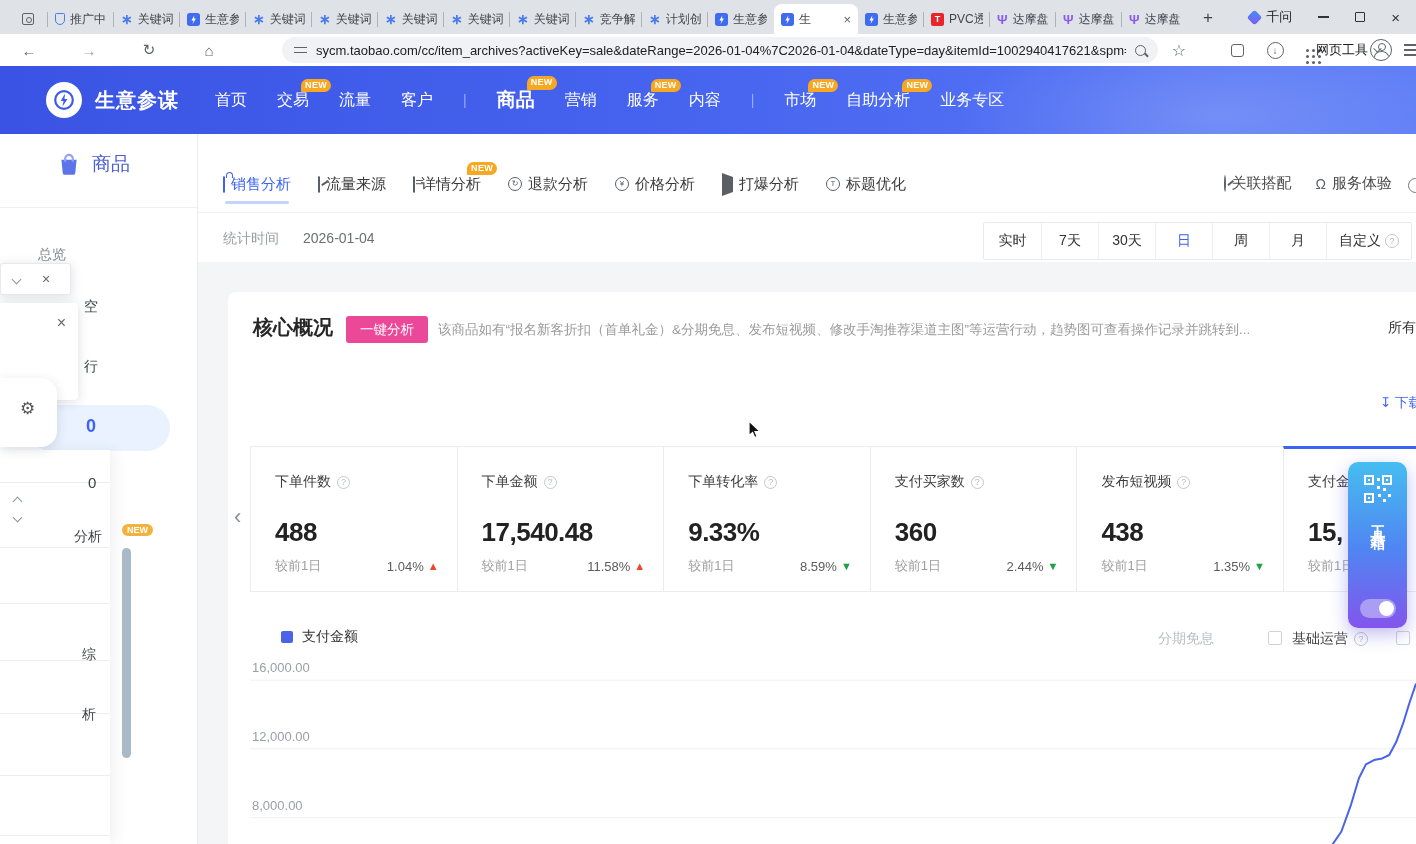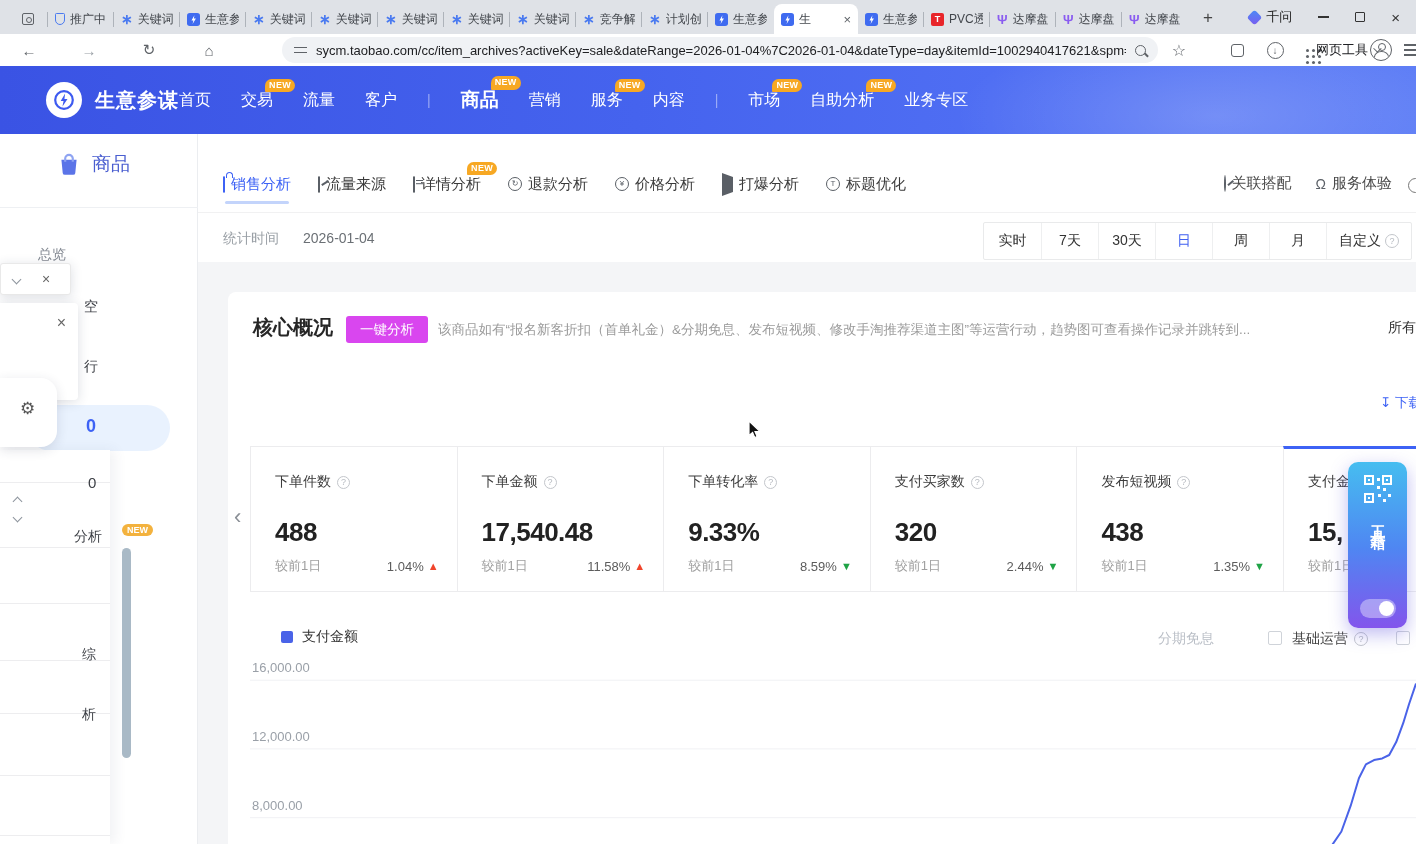--- a/index.html
+++ b/index.html
@@ -48,21 +48,21 @@
   .chev-s { display:inline-block; width:6px; height:6px; border-right:1.4px solid #5f6368; border-bottom:1.4px solid #5f6368; transform:rotate(45deg) translateY(-2px); }
   #webtools { position:absolute; left:1316px; top:0; height:32px; display:flex; align-items:center; gap:5px; font-size:13px; color:#202124; }
 
   
   #nav { position:absolute; top:66px; left:0; width:1416px; height:68px;
          background:linear-gradient(90deg,#3a53e4 0%,#4563ee 45%,#4f6ef3 70%,#5d7df6 100%); overflow:hidden; }
   #nav::after { content:""; position:absolute; right:-60px; top:-40px; width:520px; height:180px; border-radius:50%;
                 background:radial-gradient(closest-side,rgba(255,255,255,.18),rgba(255,255,255,0)); }
   #nav-inner { position:relative; height:68px; display:flex; align-items:center; padding-left:46px; z-index:2; }
   .logo-c { width:36px; height:36px; border-radius:50%; background:#fff; display:flex; align-items:center; justify-content:center; margin-right:13px; }
-  .brand { font-size:20px; font-weight:700; color:#fff; letter-spacing:1px; }
+  .brand { font-size:20px; font-weight:700; color:#fff; margin-right:36px; letter-spacing:1px; }
   .nav-item { position:relative; color:#fff; font-size:16px; margin-right:30px; white-space:nowrap; }
   .nav-item.active { font-size:19px; font-weight:700; }
   .nav-div { color:rgba(255,255,255,.45); margin-right:30px; font-size:14px; }
   .badge-new { position:absolute; top:-11px; right:-22px; background:#f7a823; color:#fff; font-size:9px; font-weight:700;
                padding:1px 4px; border-radius:7px 7px 7px 1px; line-height:1.3; letter-spacing:.3px; }
 
   
   #sidebar { position:absolute; top:134px; left:0; width:198px; height:710px; background:#fff; border-right:1px solid #ebedf0; }
   .sb-head { position:absolute; top:17px; left:56px; display:flex; align-items:center; gap:10px; }
   .sb-title { font-size:19px; color:#4a5ed0; font-weight:500; }
@@ -110,21 +110,21 @@
   .stat-label { color:#9aa0a6; } .stat-date { color:#6b7075; }
   #seg { position:absolute; right:4px; top:88px; height:38px; display:flex; border:1px solid #e9eaeb; border-radius:2px; background:#fff; }
   .cell { min-width:57px; padding:0 12px; display:flex; align-items:center; justify-content:center; gap:4px; font-size:14px; color:#333; border-left:1px solid #eeeff0; }
   .cell:first-child { border-left:none; }
   .cell.active { color:#4161f1; }
   .help { display:inline-flex; width:14px; height:14px; border:1px solid #c3c6cb; border-radius:50%; color:#b7bbc1; font-size:9px; align-items:center; justify-content:center; flex:none; }
 
   
   #panel { position:absolute; left:30px; top:158px; width:1188px; height:552px; background:#fff; border-radius:8px 0 0 0; overflow:hidden; }
   .p-title { position:absolute; left:25px; top:22px; font-size:20px; font-weight:700; color:#262626; }
-  .analyze { position:absolute; left:118px; top:24px; width:82px; height:27px; background:#d946ef; border-radius:3px; color:#fff; font-size:13.5px; display:flex; align-items:center; justify-content:center; }
+  .analyze { position:absolute; left:118px; top:24px; width:82px; height:27px; background:#ec4899; border-radius:3px; color:#fff; font-size:13.5px; display:flex; align-items:center; justify-content:center; }
   .desc { position:absolute; left:210px; top:29px; width:938px; font-size:13.5px; color:#9b9b9b; white-space:nowrap; overflow:hidden; }
   .terminal { position:absolute; left:1160px; top:27px; font-size:14px; color:#333; white-space:nowrap; }
   .download { position:absolute; left:1152px; top:102px; font-size:13.5px; color:#3d62f5; white-space:nowrap; }
   .carousel-l { position:absolute; left:6px; top:212px; font-size:22px; color:#8a8f96; }
   #cards { position:absolute; left:22px; top:154px; width:1166px; height:148px; overflow:hidden; }
   #cards-inner { display:flex; width:1248px; }
   .card { width:207.6px; height:146px; border:1px solid #ececee; margin-left:-1px; padding:26px 18px 16px 24px; display:flex; flex-direction:column; background:#fff; flex:none; }
   .card:first-child { margin-left:0; }
   .card.active { border-top:3px solid #3d62f5; padding-top:24px; }
   .m-label { display:flex; align-items:center; gap:6px; font-size:14px; color:#3c3c3c; }
@@ -473,21 +473,21 @@
                 <span>8.59%</span>
                 <span class="arr down">▼</span>
               </span>
             </div>
         </div>
         <div class="card">
           <div class="m-label">
               <span>支付买家数</span>
               <span class="help">?</span>
             </div>
-          <div class="m-value">320</div>
+          <div class="m-value">360</div>
           <div class="m-bottom">
               <span class="m-compare">较前1日</span>
               <span class="m-change">
                 <span>2.44%</span>
                 <span class="arr down">▼</span>
               </span>
             </div>
         </div>
         <div class="card">
           <div class="m-label">

